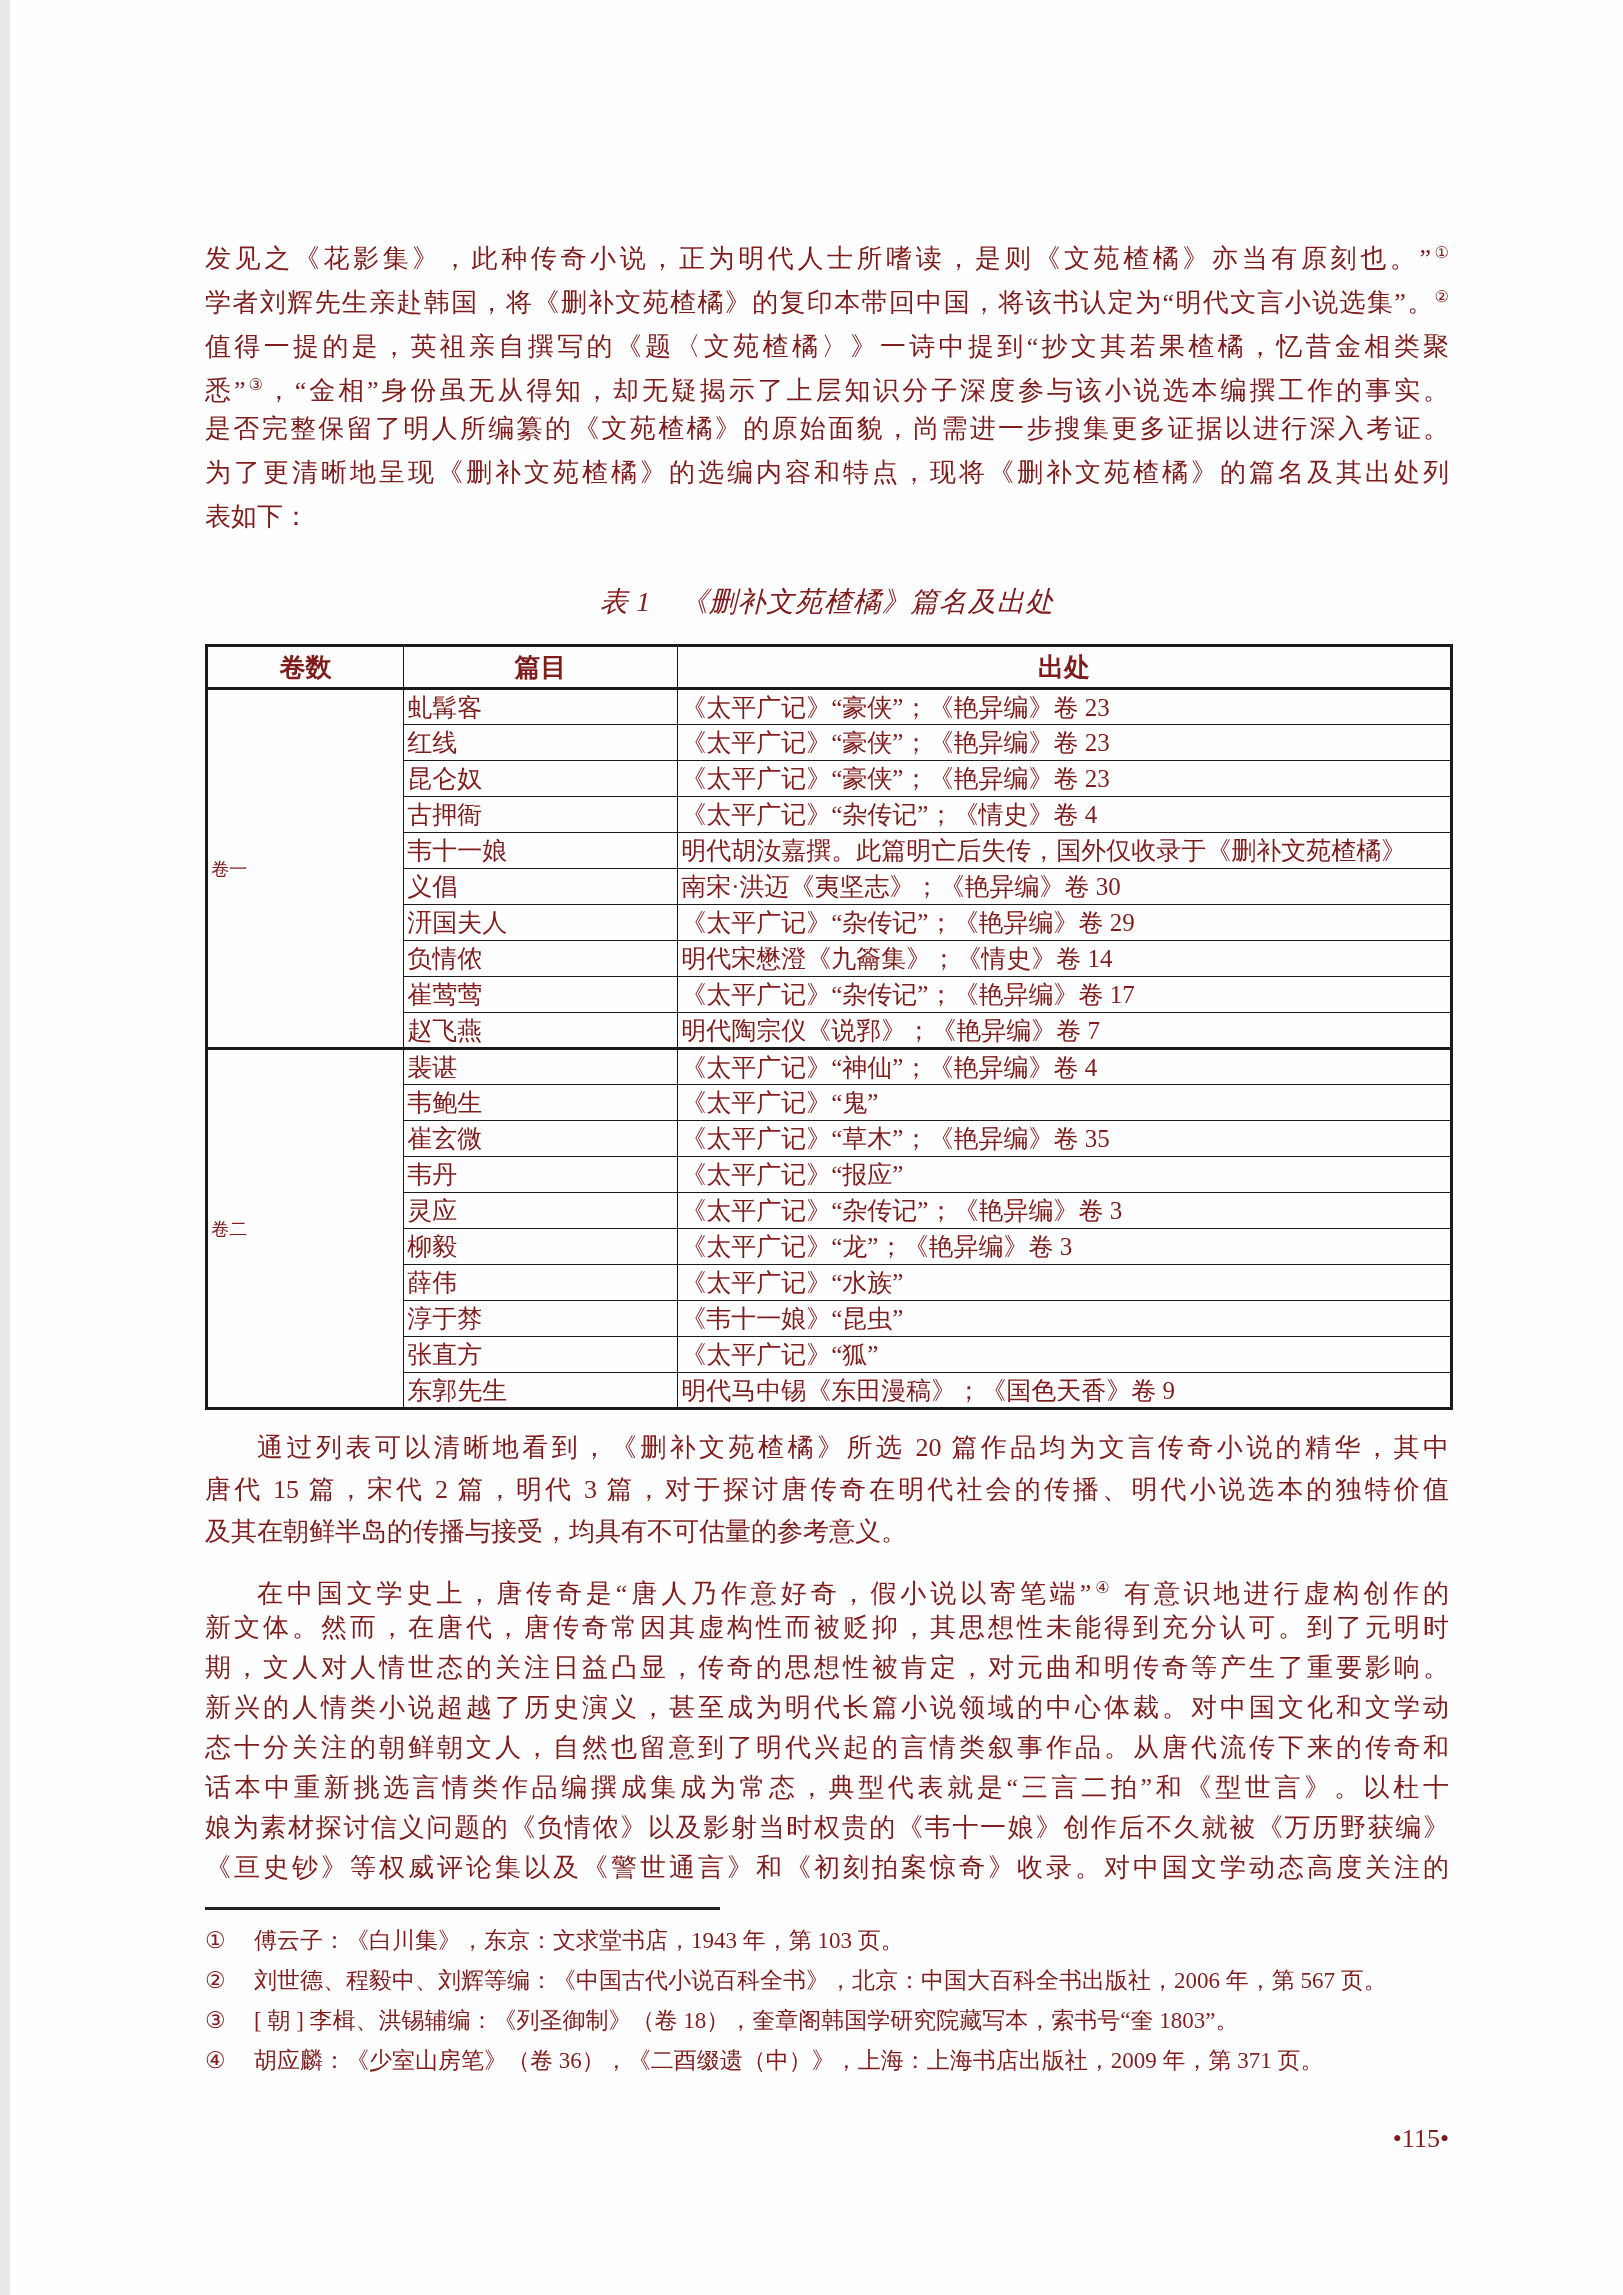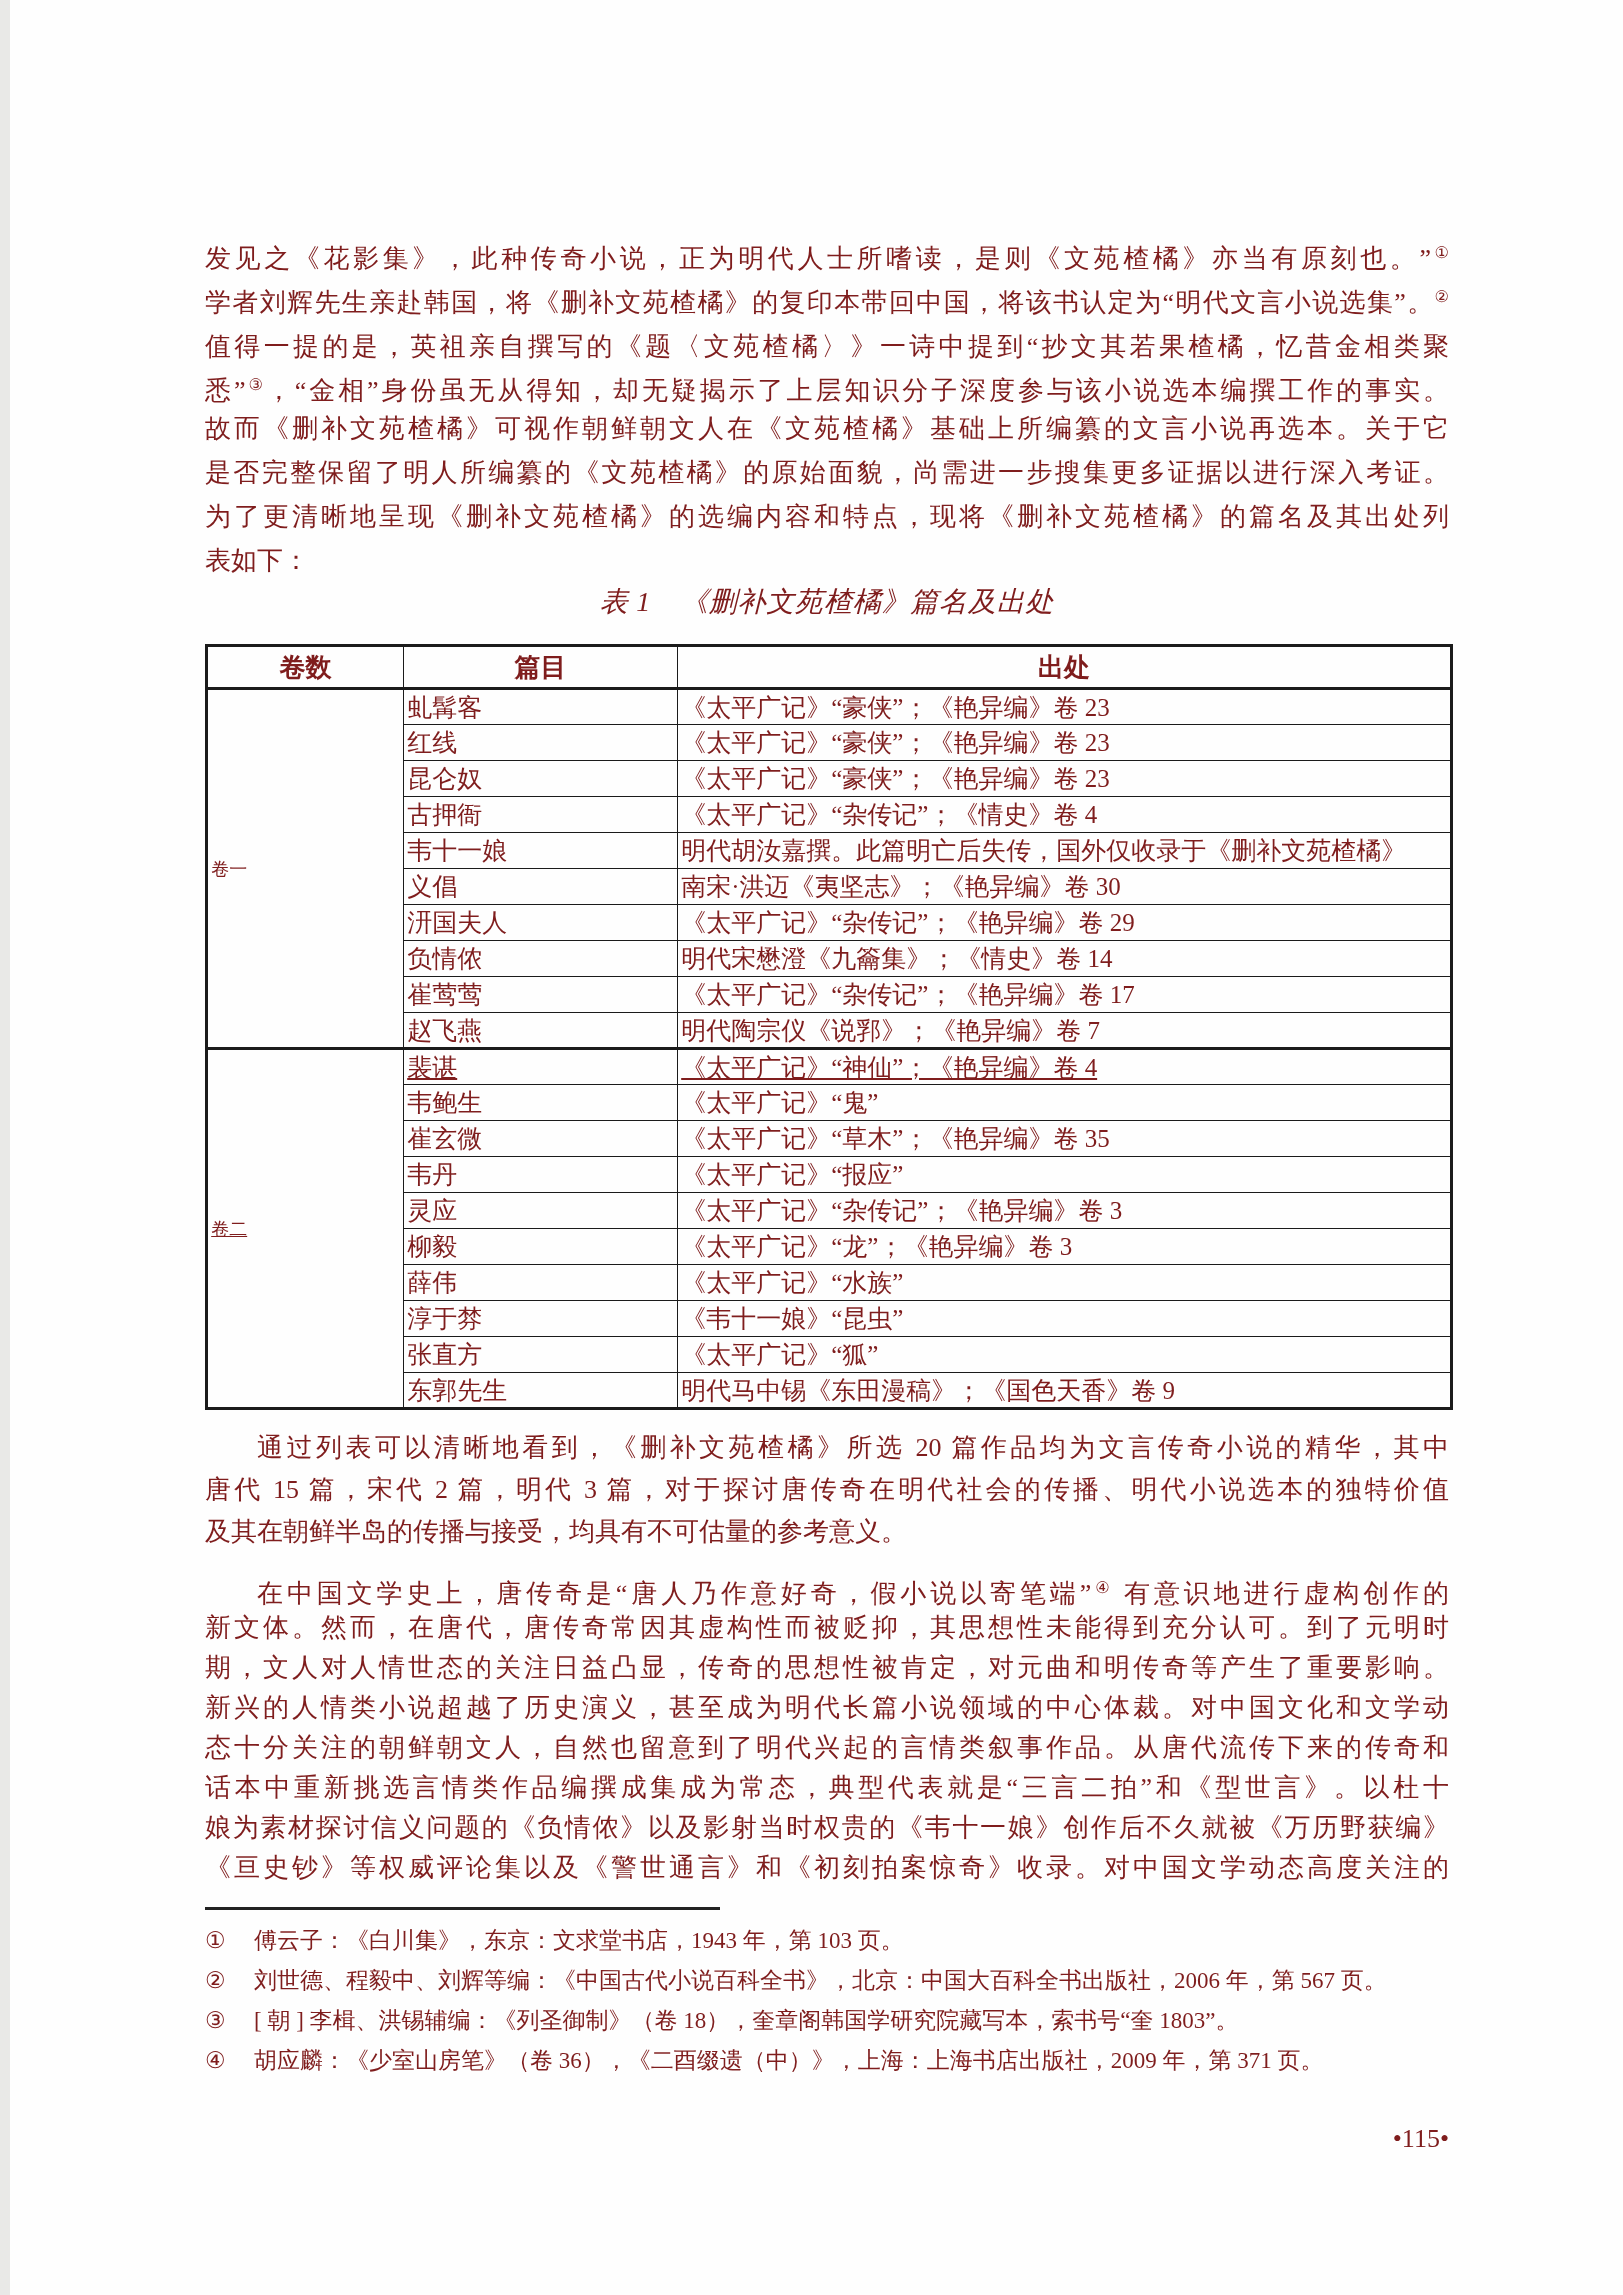--- a/index.html
+++ b/index.html
@@ -50,21 +50,21 @@
     font-weight: 700; font-size: 26px; height: 43px;
     border: 1.6px solid #1b1b1b; border-bottom: 3.2px solid #1b1b1b;
     padding: 0;
   }
   .datatable td {
     border: 1.6px solid #1b1b1b;
     font-size: 25px; text-align: left; height: 36px;
     padding: 0 3.2px; overflow: hidden; white-space: nowrap;
   }
   .datatable td.vol { font-size: 18px; }
-  .datatable tr.volstart td { border-top: 3.2px solid #1b1b1b; text-decoration: underline; }
+  .datatable tr.volstart td { border-top: 3.2px solid #1b1b1b; }
 
   
   .fnsep {
     position: absolute; top: 1907px; left: 195px;
     width: 515px; height: 3.2px; background: #222;
   }
   .footnotes { top: 1921px; font-size: 23px; }
   .fn { height: 40px; line-height: 40px; overflow: hidden; }
   .fn .marker { display: inline-block; width: 49px; }
 
@@ -77,21 +77,20 @@
 </head>
 <body>
 
 <div class="sheet">
 
   <div class="block para para1">
     <div class="line jline"><span>发见之《花影集》，此种传奇小说，正为明代人士所嗜读，是则《文苑楂橘》亦当有原刻也。”</span><span class="sup">①</span><span></span></div>
     <div class="line jline"><span>学者刘辉先生亲赴韩国，将《删补文苑楂橘》的复印本带回中国，将该书认定为“明代文言小说选集”。</span><span class="sup">②</span><span></span></div>
     <div class="line jline"><span>值得一提的是，英祖亲自撰写的《题〈文苑楂橘〉》一诗中提到“抄文其若果楂橘，忆昔金相类聚</span><span class="sup"></span><span></span></div>
     <div class="line jline"><span>悉”</span><span class="sup">③</span><span>，“金相”身份虽无从得知，却无疑揭示了上层知识分子深度参与该小说选本编撰工作的事实。</span></div>
-    <div class="line jline"><span>故而《删补文苑楂橘》可视作朝鲜朝文人在《文苑楂橘》基础上所编纂的文言小说再选本。关于它</span></div>
     <div class="line jline"><span>是否完整保留了明人所编纂的《文苑楂橘》的原始面貌，尚需进一步搜集更多证据以进行深入考证。</span></div>
     <div class="line jline"><span>为了更清晰地呈现《删补文苑楂橘》的选编内容和特点，现将《删补文苑楂橘》的篇名及其出处列</span></div>
     <div class="line"><span>表如下：</span></div>
   </div>
 
   <div class="block caption">表 1　《删补文苑楂橘》篇名及出处</div>
 
   <table class="datatable">
     <colgroup>
         <col class="c1">

